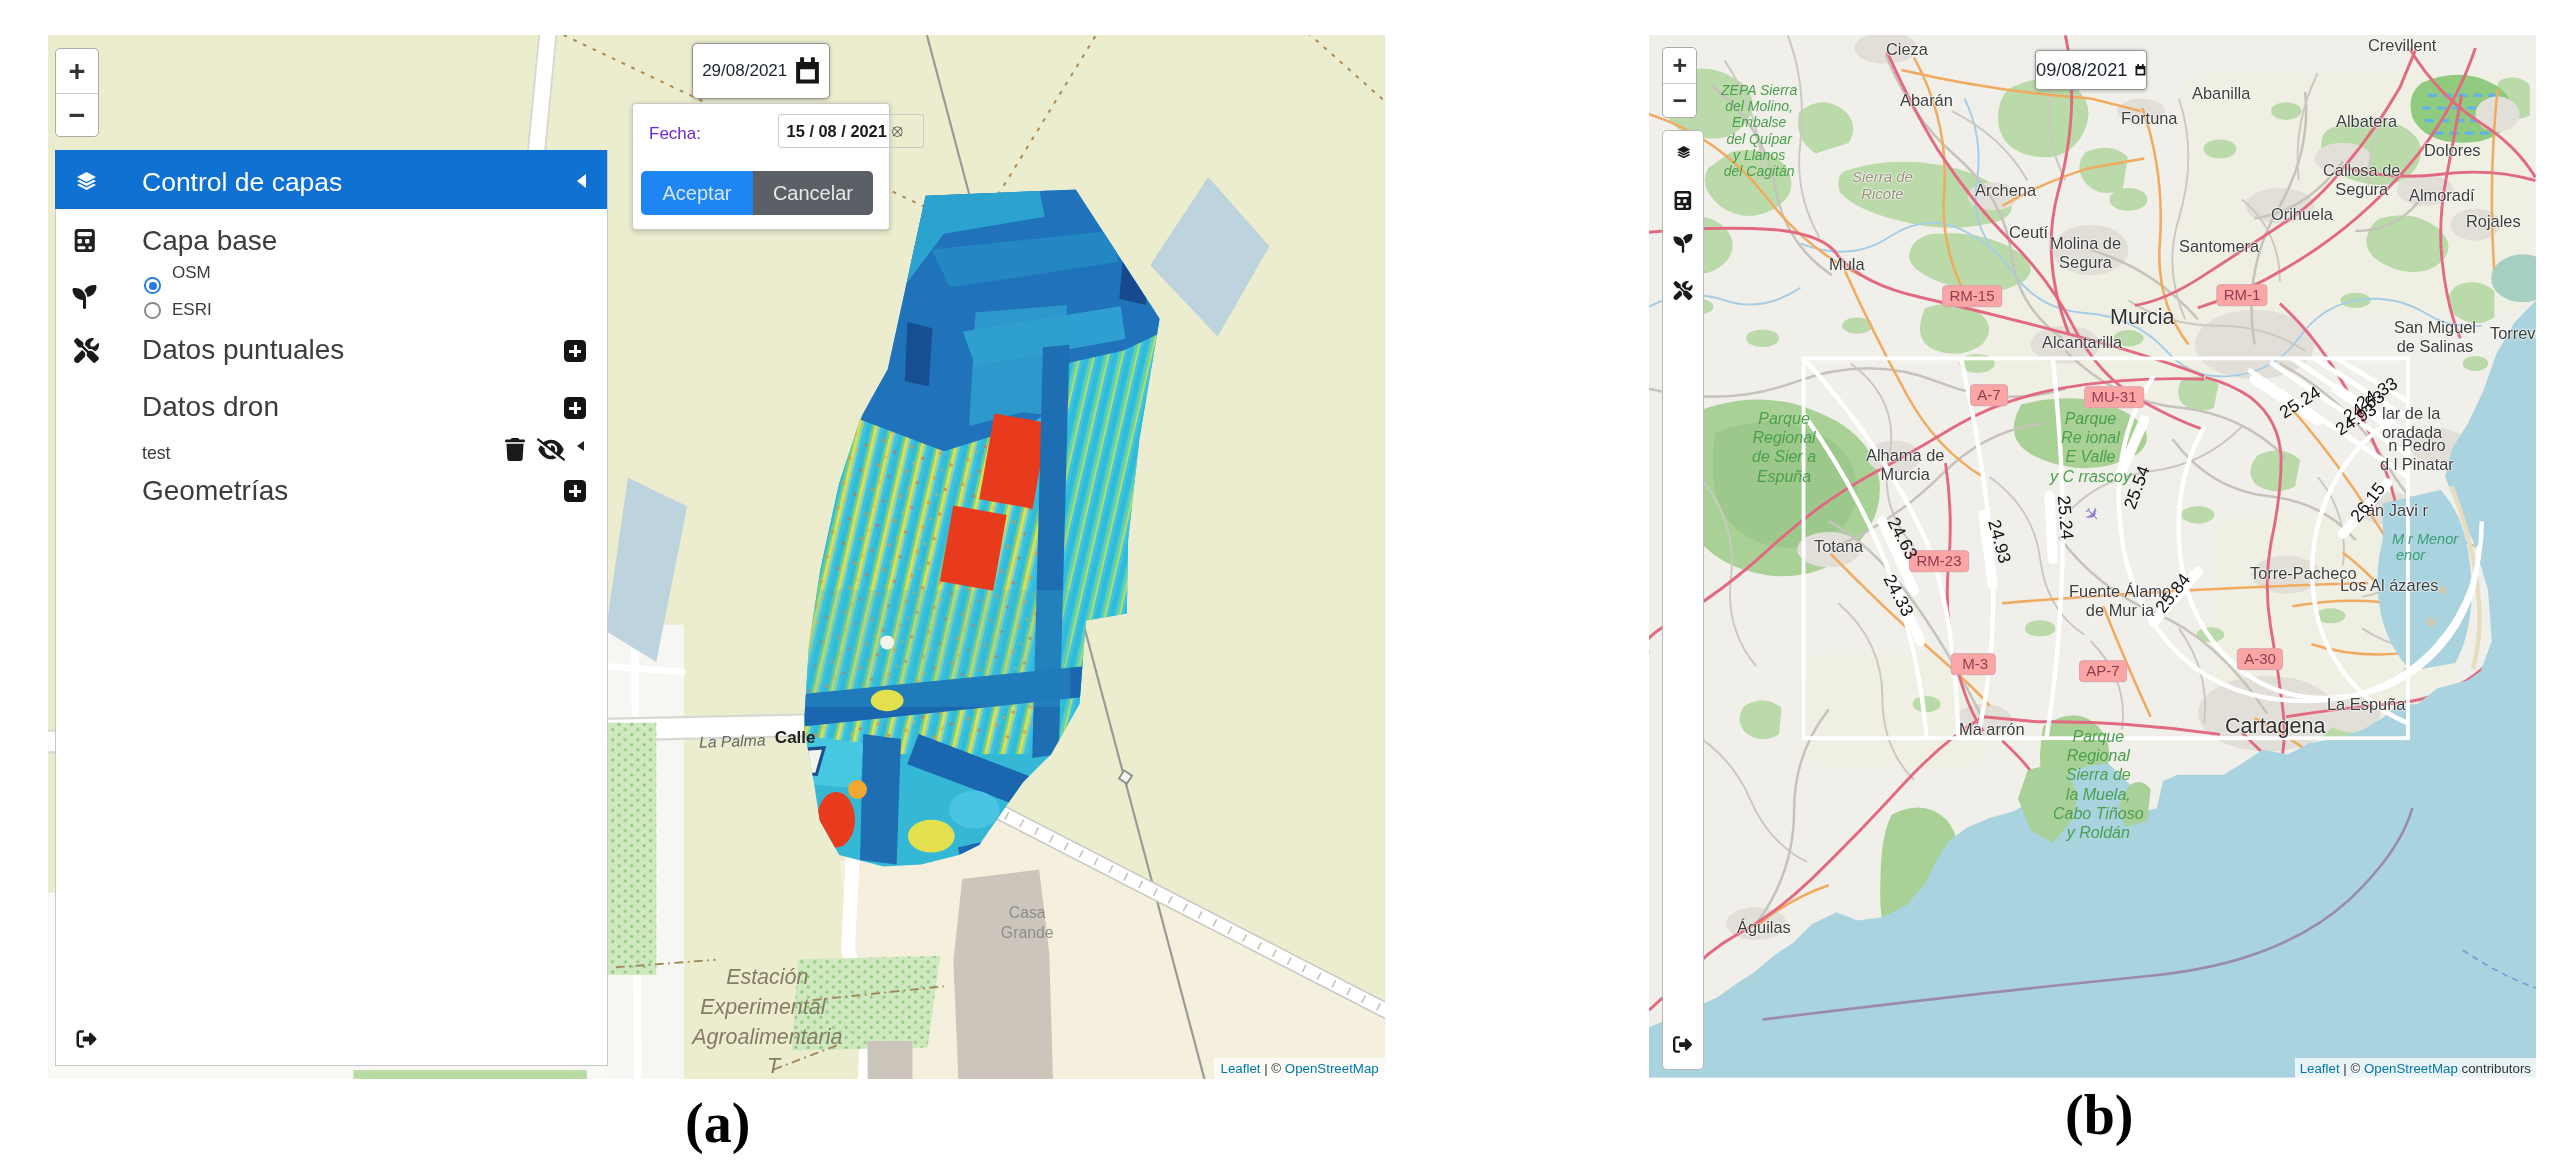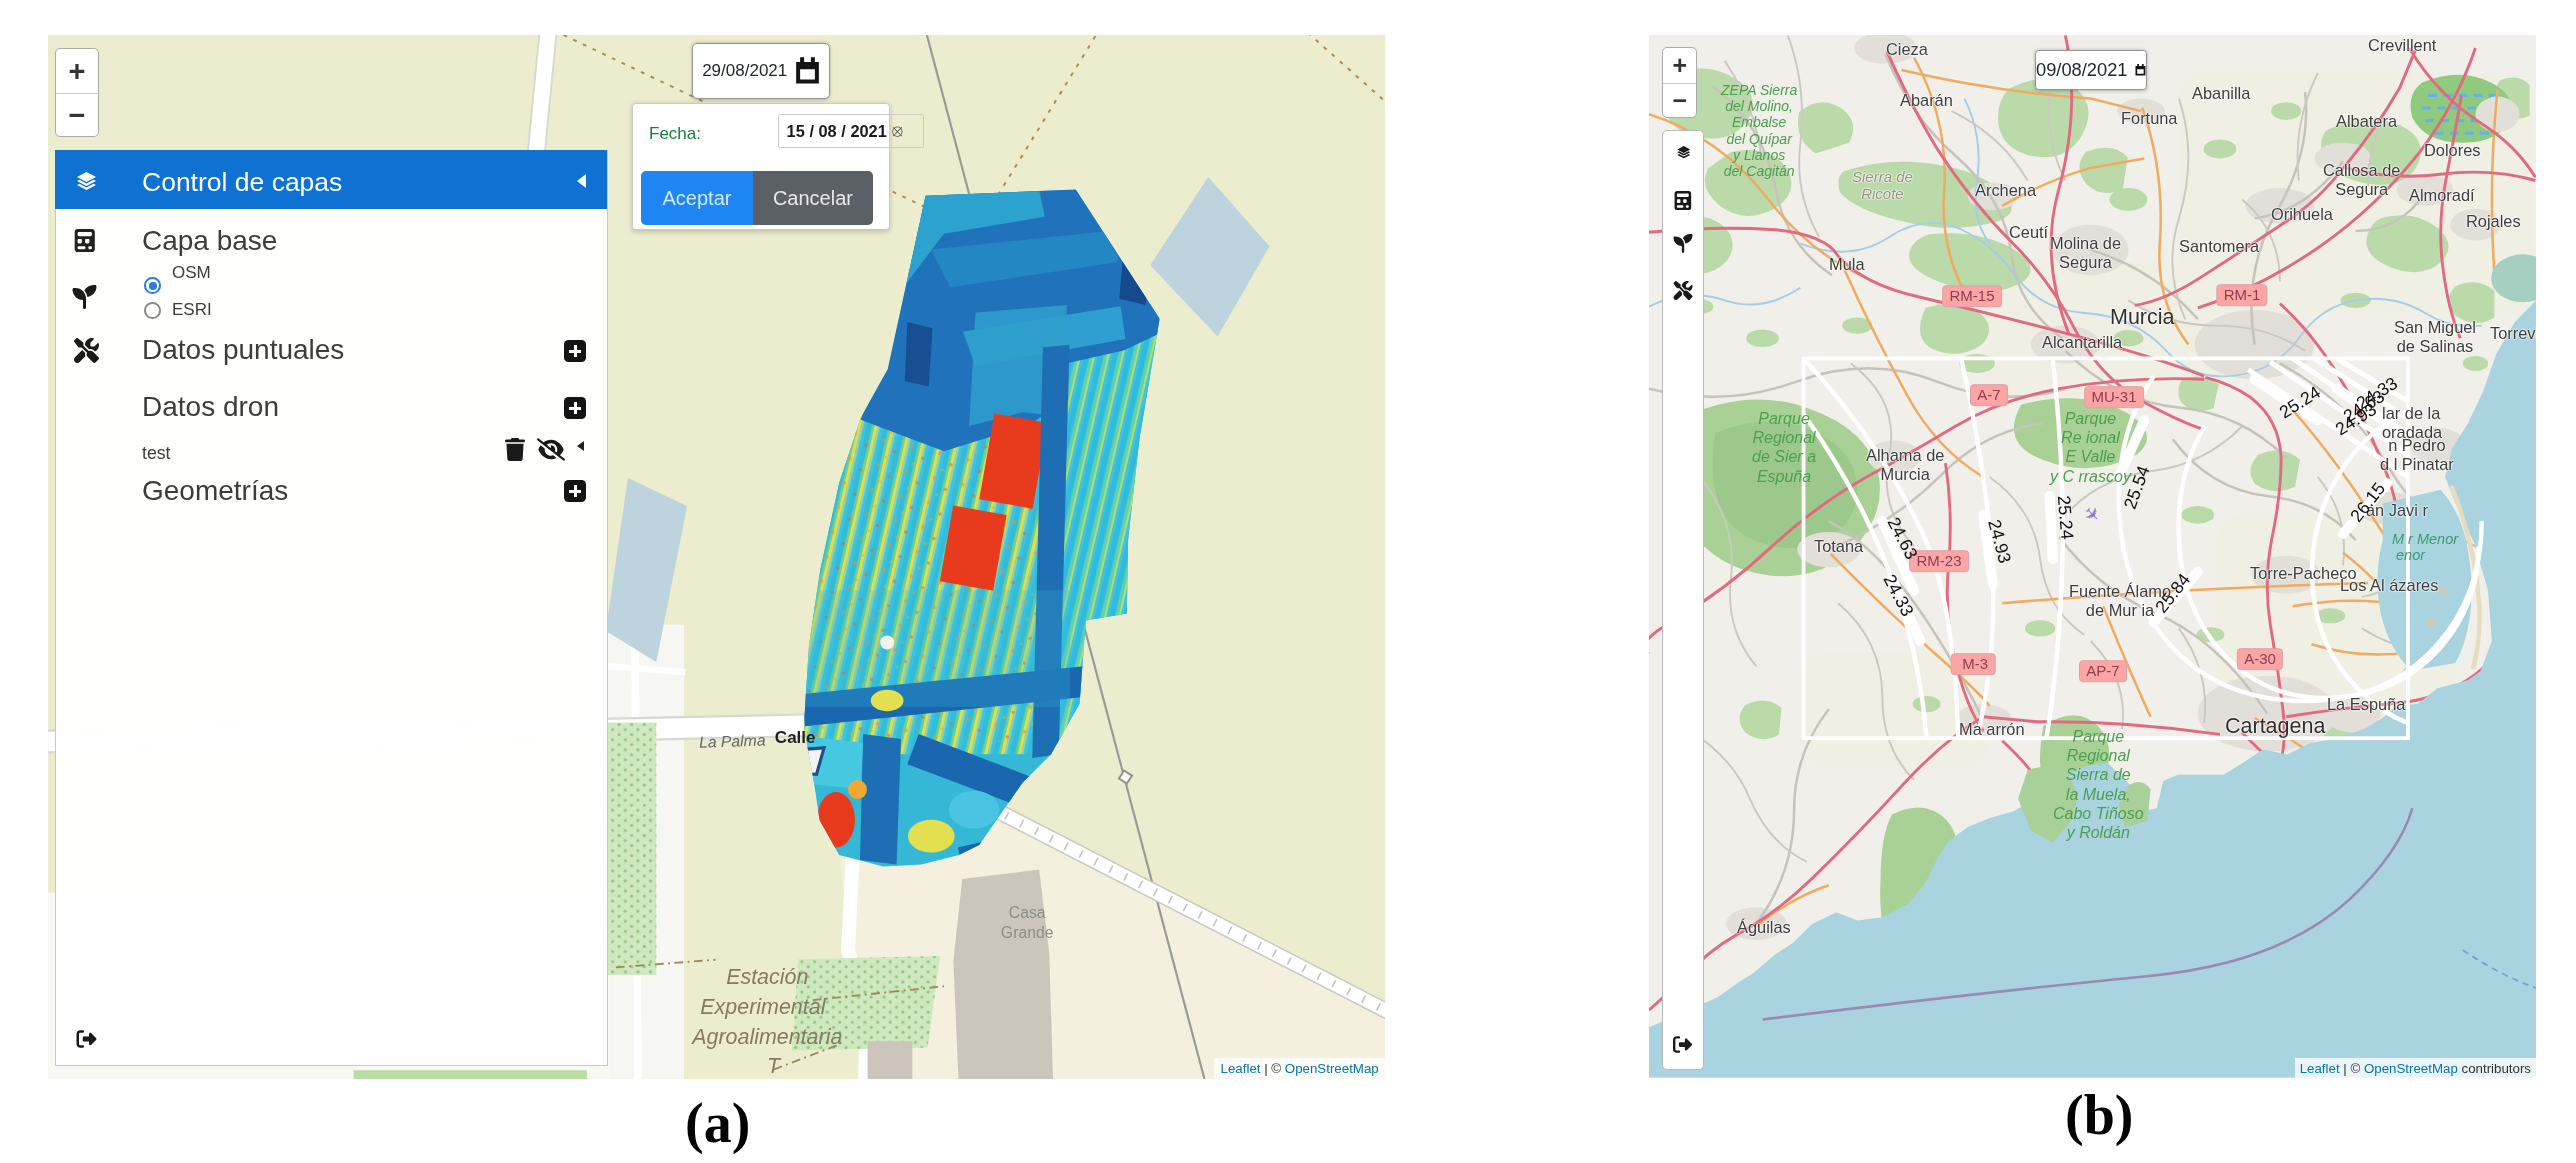--- a/index.html
+++ b/index.html
@@ -199,26 +199,26 @@
 
   <div class="abs datebox" style="left:644px;top:8.2px;width:136px;height:54px;">
     <span>29/08/2021</span>
         <div style="width:25px;height:28px;"><svg class="ic" viewBox="0 0 44 48">
             <path fill="#fff" stroke="#151515" stroke-width="7" d="M5.5 11.5h33v31h-33z"></path>
             <path fill="#151515" d="M4 10h36v11H4zM9 0h7v13H9zM28 0h7v13h-7z"></path>
           </svg></div>
   </div>
 
   <div class="abs" style="left:584px;top:68px;width:256px;height:125px;background:#fff;border:1.3px solid #c9c9c9;border-radius:3.8px;box-shadow:0 1.3px 5px rgba(0,0,0,.2);">
-    <div class="abs" style="left:16px;top:20px;font-size:17px;color:#15803d;">Fecha:</div>
+    <div class="abs" style="left:16px;top:20px;font-size:17px;color:#6d28d9;">Fecha:</div>
     <div class="abs" style="left:101px;top:10px;width:144px;height:32px;border:1.3px solid #c9c9c9;border-radius:2.5px;display:flex;align-items:center;margin-left:44px;">
       <span style="font-size:16.4px;color:#1a1a1a;margin-left:7.6px;font-weight:bold;">15 / 08 / 2021</span>
       <span style="font-size:17px;color:#555;margin-left:5px;">⦻</span>
     </div>
-    <div class="abs" style="left:8.2px;top:67px;width:232px;height:54px;display:flex;">
+    <div class="abs" style="left:8.2px;top:67px;width:232px;height:44px;display:flex;">
       <div style="flex:1;background:#1d86f2;border-radius:5px 0 0 5px;display:flex;align-items:center;justify-content:center;font-size:20px;color:#d5e6fb;">Aceptar</div>
       <div style="flex:1.08;background:#5b6066;border-radius:0 5px 5px 0;display:flex;align-items:center;justify-content:center;font-size:20px;color:#e8e8e8;">Cancelar</div>
     </div>
   </div>
 
   <div class="abs" style="right:0;bottom:0;height:21.5px;background:rgba(255,255,255,.75);font-size:13.3px;color:#333;padding:0 6.3px;display:flex;align-items:center;">
     <span style="color:#0078a8">Leaflet</span>&nbsp;|&nbsp;©&nbsp;<span style="color:#0078a8">OpenStreetMap</span>
   </div>
 </div>
 

